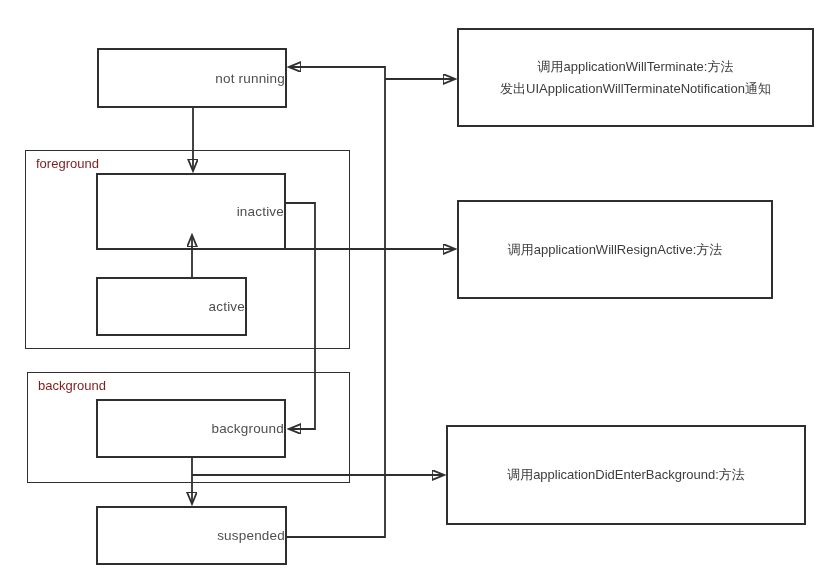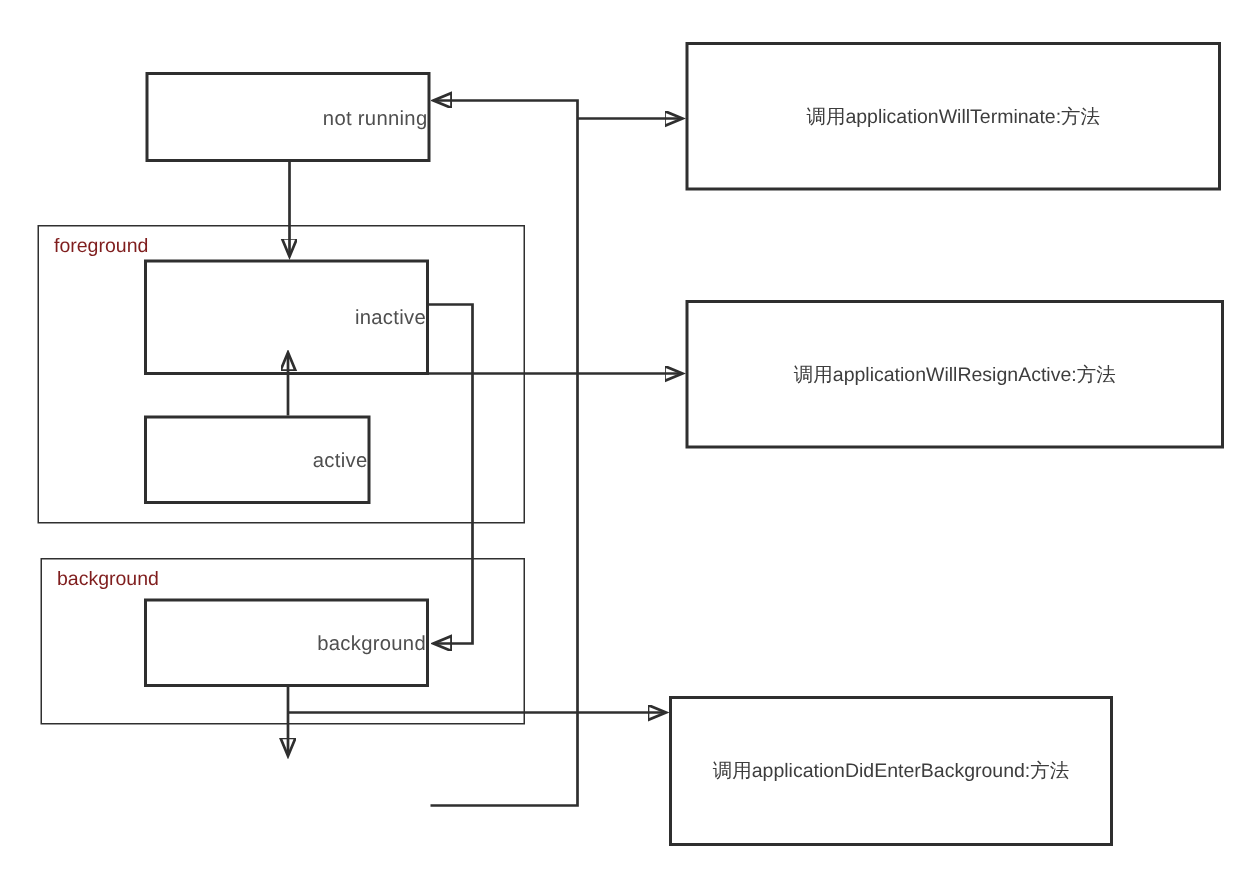--- a/index.html
+++ b/index.html
@@ -73,22 +73,22 @@
   #node-not-running { left: 97px;  top: 48px;  width: 190px; height: 60px; }
   #node-inactive    { left: 96px;  top: 173px; width: 190px; height: 77px; }
   #node-active      { left: 96px;  top: 277px; width: 151px; height: 59px; }
   #node-background  { left: 96px;  top: 399px; width: 190px; height: 59px; }
   #node-suspended   { left: 96px;  top: 506px; width: 191px; height: 59px; }
   
   #group-foreground { left: 25px; top: 150px; width: 325px; height: 199px; }
   #group-background { left: 27px; top: 372px; width: 323px; height: 111px; }
   
   #note-terminate        { left: 457px; top: 28px;  width: 357px; height: 99px;  }
-  #note-resign-active    { left: 457px; top: 200px; width: 359px; height: 99px;  }
-  #note-enter-background { left: 446px; top: 425px; width: 296px; height: 100px; margin-top: 39px; }
+  #note-resign-active    { left: 457px; top: 200px; width: 316px; height: 99px;  }
+  #note-enter-background { left: 446px; top: 425px; width: 360px; height: 100px; }
 </style>
 </head>
 <body>
 
 <div id="canvas">
 
   <div class="group" id="group-foreground">
     <span class="group-label">foreground</span>
   </div>
   <div class="group" id="group-background">
@@ -100,23 +100,27 @@
   </div>
   <div class="node" id="node-inactive">
     <span>inactive</span>
   </div>
   <div class="node" id="node-active">
     <span>active</span>
   </div>
   <div class="node" id="node-background">
     <span>background</span>
   </div>
+  <div class="node" id="node-suspended">
+    <span>suspended</span>
+  </div>
 
   <div class="note" id="note-terminate">
     <span>调用applicationWillTerminate:方法</span>
+    <span>发出UIApplicationWillTerminateNotification通知</span>
   </div>
   <div class="note" id="note-resign-active">
     <span>调用applicationWillResignActive:方法</span>
   </div>
   <div class="note" id="note-enter-background">
     <span>调用applicationDidEnterBackground:方法</span>
   </div>
 
   <svg class="connectors" viewBox="0 0 834 588" xmlns="http://www.w3.org/2000/svg">
     <defs>

